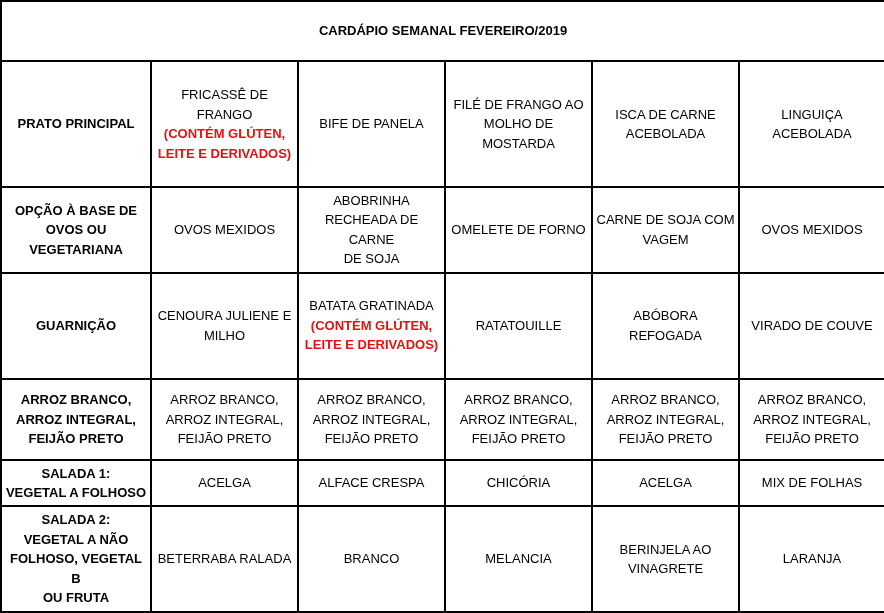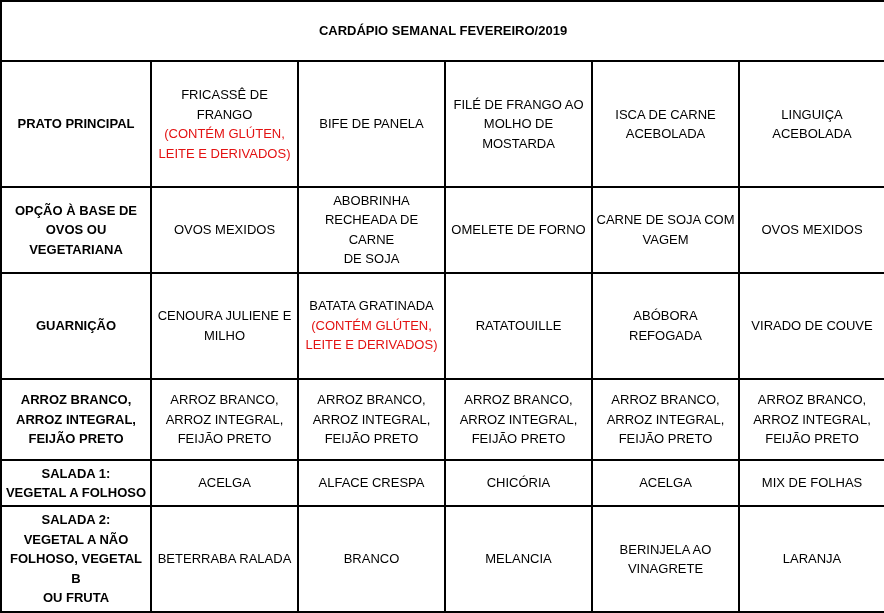--- a/index.html
+++ b/index.html
@@ -25,21 +25,21 @@
     font-weight: bold;
     font-size: 14px;
   }
   td.day-header, td.row-label {
     font-weight: bold;
   }
   span.cell-text { white-space: pre-line; }
   span.alert {
     display: block;
     color: var(--alert-red);
-    font-weight: normal;
+    font-weight: bold;
     white-space: pre-line;
   }
   
   tr.r-title   { height: 59px; }
   tr.r-header  { height: 58px; }
   tr.r-prato   { height: 65px; }
   tr.r-opcao   { height: 59px; padding-left: 48px; }
   tr.r-guarn   { height: 84px; }
   tr.r-arroz   { height: 80px; }
   tr.r-salada1 { height: 35px; }

